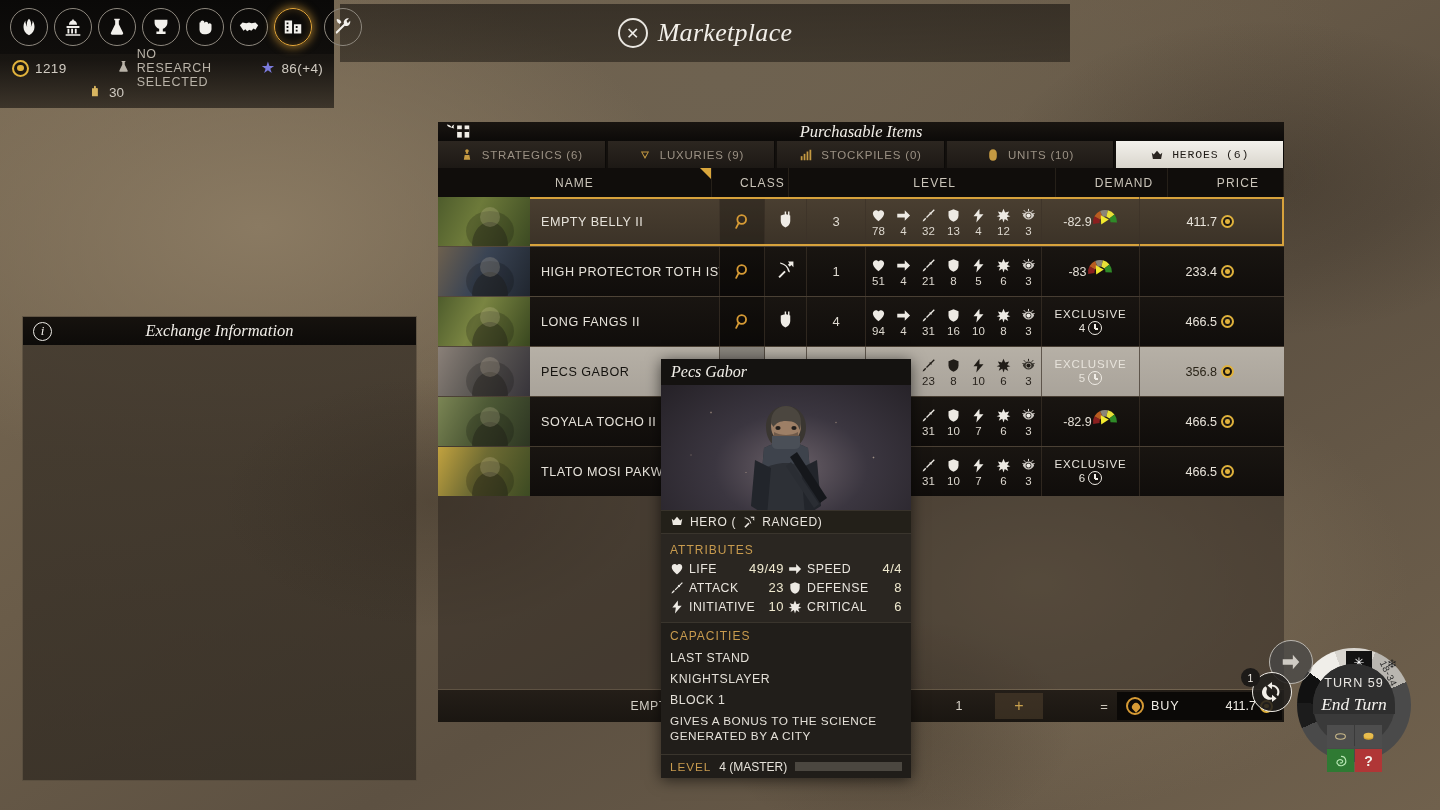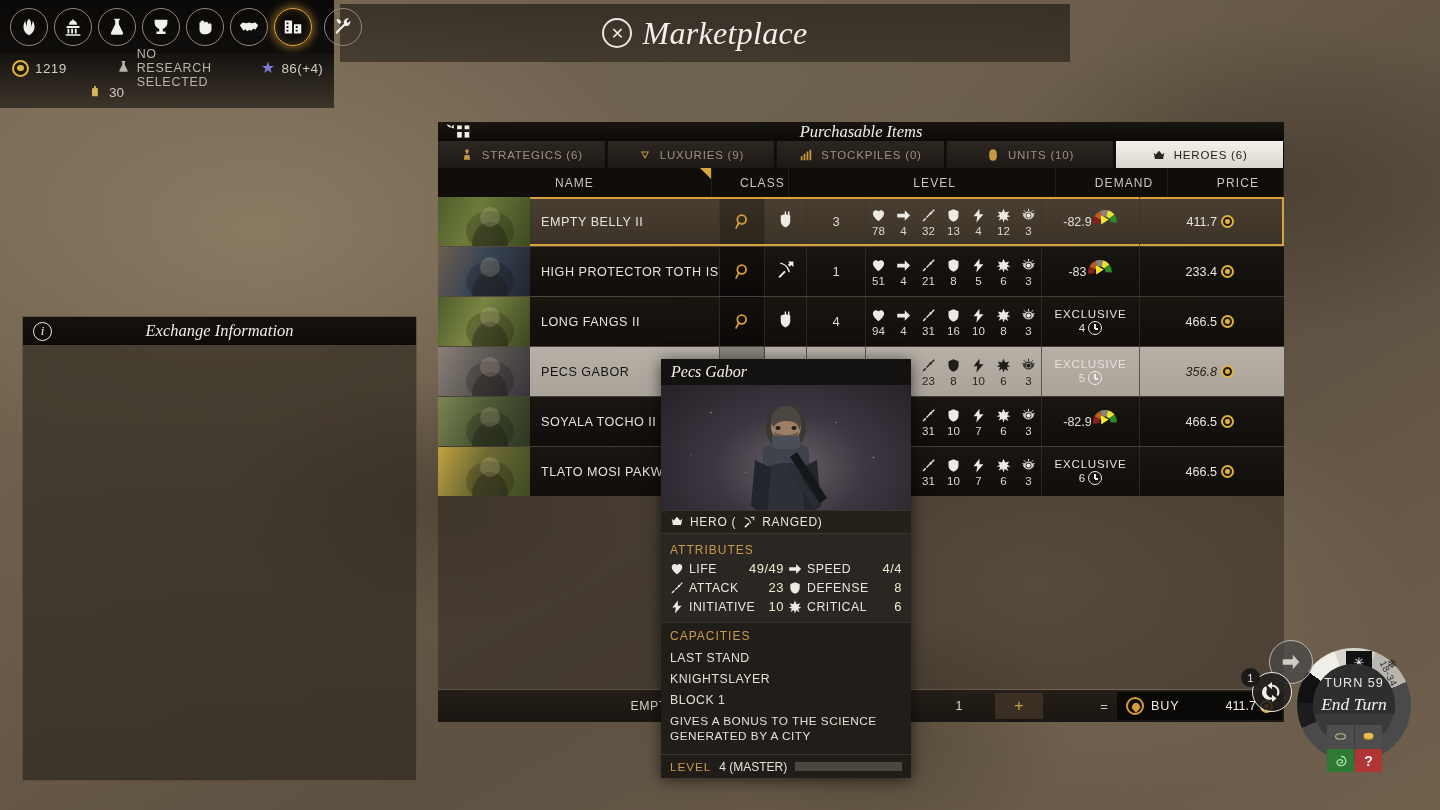--- a/index.html
+++ b/index.html
@@ -51,21 +51,21 @@
   .hand-ico{color:#d8b560;font-size:15px;}
 
   
   .mp-title {
     position:absolute; left:340px; top:4px; width:730px; height:58px;
     background: linear-gradient(180deg, rgba(24,20,16,.62), rgba(20,17,13,.50));
     display:flex; align-items:center; justify-content:center; gap:10px; z-index:15;
   }
   .mp-title .xbtn { width:30px; height:30px; border-radius:50%; border:2px solid #e9e6e0;
      display:flex; align-items:center; justify-content:center; color:#f0eee9; font-size:16px; }
-  .mp-title .txt { font-family:"Liberation Serif", serif; font-style:italic; font-size:32px; color:#f2efe9; letter-spacing:.3px;}
+  .mp-title .txt { font-family:"Liberation Serif", serif; font-style:italic; font-size:26px; color:#f2efe9; letter-spacing:.3px;}
 
   
   .exch {
     position:absolute; left:22px; top:316px; width:395px; height:465px;
     background: rgba(55,47,38,.55); border:1px solid rgba(120,105,85,.35);
   }
   .exch-hd { height:28px; background:linear-gradient(180deg,#16120e,#0d0b09);
     display:flex; align-items:center; position:relative; }
   .exch-hd .i { width:19px;height:19px;border-radius:50%;border:1.7px solid #eceae5;color:#f0eee9;
     font-family:"Liberation Serif",serif; font-style:italic; font-size:13px; display:flex;align-items:center;justify-content:center;
@@ -81,40 +81,40 @@
   .mk-hd .glyph svg{width:28px;height:22px;}
   .mk-hd .t { position:absolute;left:0;right:0;text-align:center;font-family:"Liberation Serif",serif;font-style:italic;
      font-size:16.5px;color:#f1eee8;}
 
   .tabs { display:flex; height:27px; background:#120f0c; gap:2px; }
   .tab { flex:1; display:flex;align-items:center;justify-content:center;gap:8px;
      background:linear-gradient(180deg,#2c2620,#1d1915); color:#9b9184; font-size:11.5px; letter-spacing:.8px;
      border-right:1px solid #0c0a08; }
   .tab .ti { color:#c59a42; display:flex;align-items:center;}
   .tab .ti svg{width:14px;height:14px;}
-  .tab.active { background:linear-gradient(180deg,#f3f1ec,#d9d5cc); color:#211d18; }
+  .tab.active { background:linear-gradient(180deg,#f3f1ec,#d9d5cc); color:#211d18;font-family:Liberation Mono, monospace; }
   .tab.active .ti{ color:#2a2520; }
 
   .cols { display:flex; height:29px; background:#100d0b; color:#cbc5ba; font-size:12px; letter-spacing:1.1px;gap:25px; }
   .cols > div { display:flex;align-items:center;justify-content:center; border-right:1px solid #262019; position:relative;}
   .c-name{ width:310px; }
   .c-class{ width:59px; }
   .c-level{ width:274px; }
   .c-demand{ width:98px; }
   .c-price{ width:103px; border-right:none;}
   .sortmark { position:absolute; right:0; top:0; width:0;height:0;
       border-top:11px solid #d9a63c; border-left:11px solid transparent; }
 
   .rows { height:492px; background:rgba(38,32,26,.45); overflow:hidden; }
   .row { display:flex; height:49px; background:linear-gradient(180deg,#191511,#100d0b); margin-bottom:1px;
      position:relative; }
   .row.sel-gold { outline:2px solid #d7a23c; outline-offset:-2px; background:linear-gradient(180deg,#4a3f31,#3b3227); z-index:3;}
   .row.sel-light { background:linear-gradient(180deg,#b6b0a6,#a9a39a); z-index:3; }
   .row.sel-light .nm { color:#15130f; }
-  .row.sel-light .price-v { color:#2a2418;font-style:italic; }
+  .row.sel-light .price-v { color:#2a2418; }
   .row.sel-light .sv { color:#241f19; }
   .row.sel-light .si { color:#211d18; }
 
   .thumb { width:92px; height:49px; flex:0 0 auto; background:#2a2a22; overflow:hidden; position:relative; }
   .nmcell { width:190px; display:flex; align-items:center; padding-left:11px; overflow:hidden;
      border-right:1px solid rgba(60,50,40,.7); }
   .nm { color:#e6e2da; font-size:12.6px; letter-spacing:.5px; white-space:nowrap; }
   .magcell { width:45px; display:flex;align-items:center;justify-content:center; background:rgba(0,0,0,.25);
      border-right:1px solid rgba(60,50,40,.7); }
   .magcell svg { width:19px;height:19px; }

